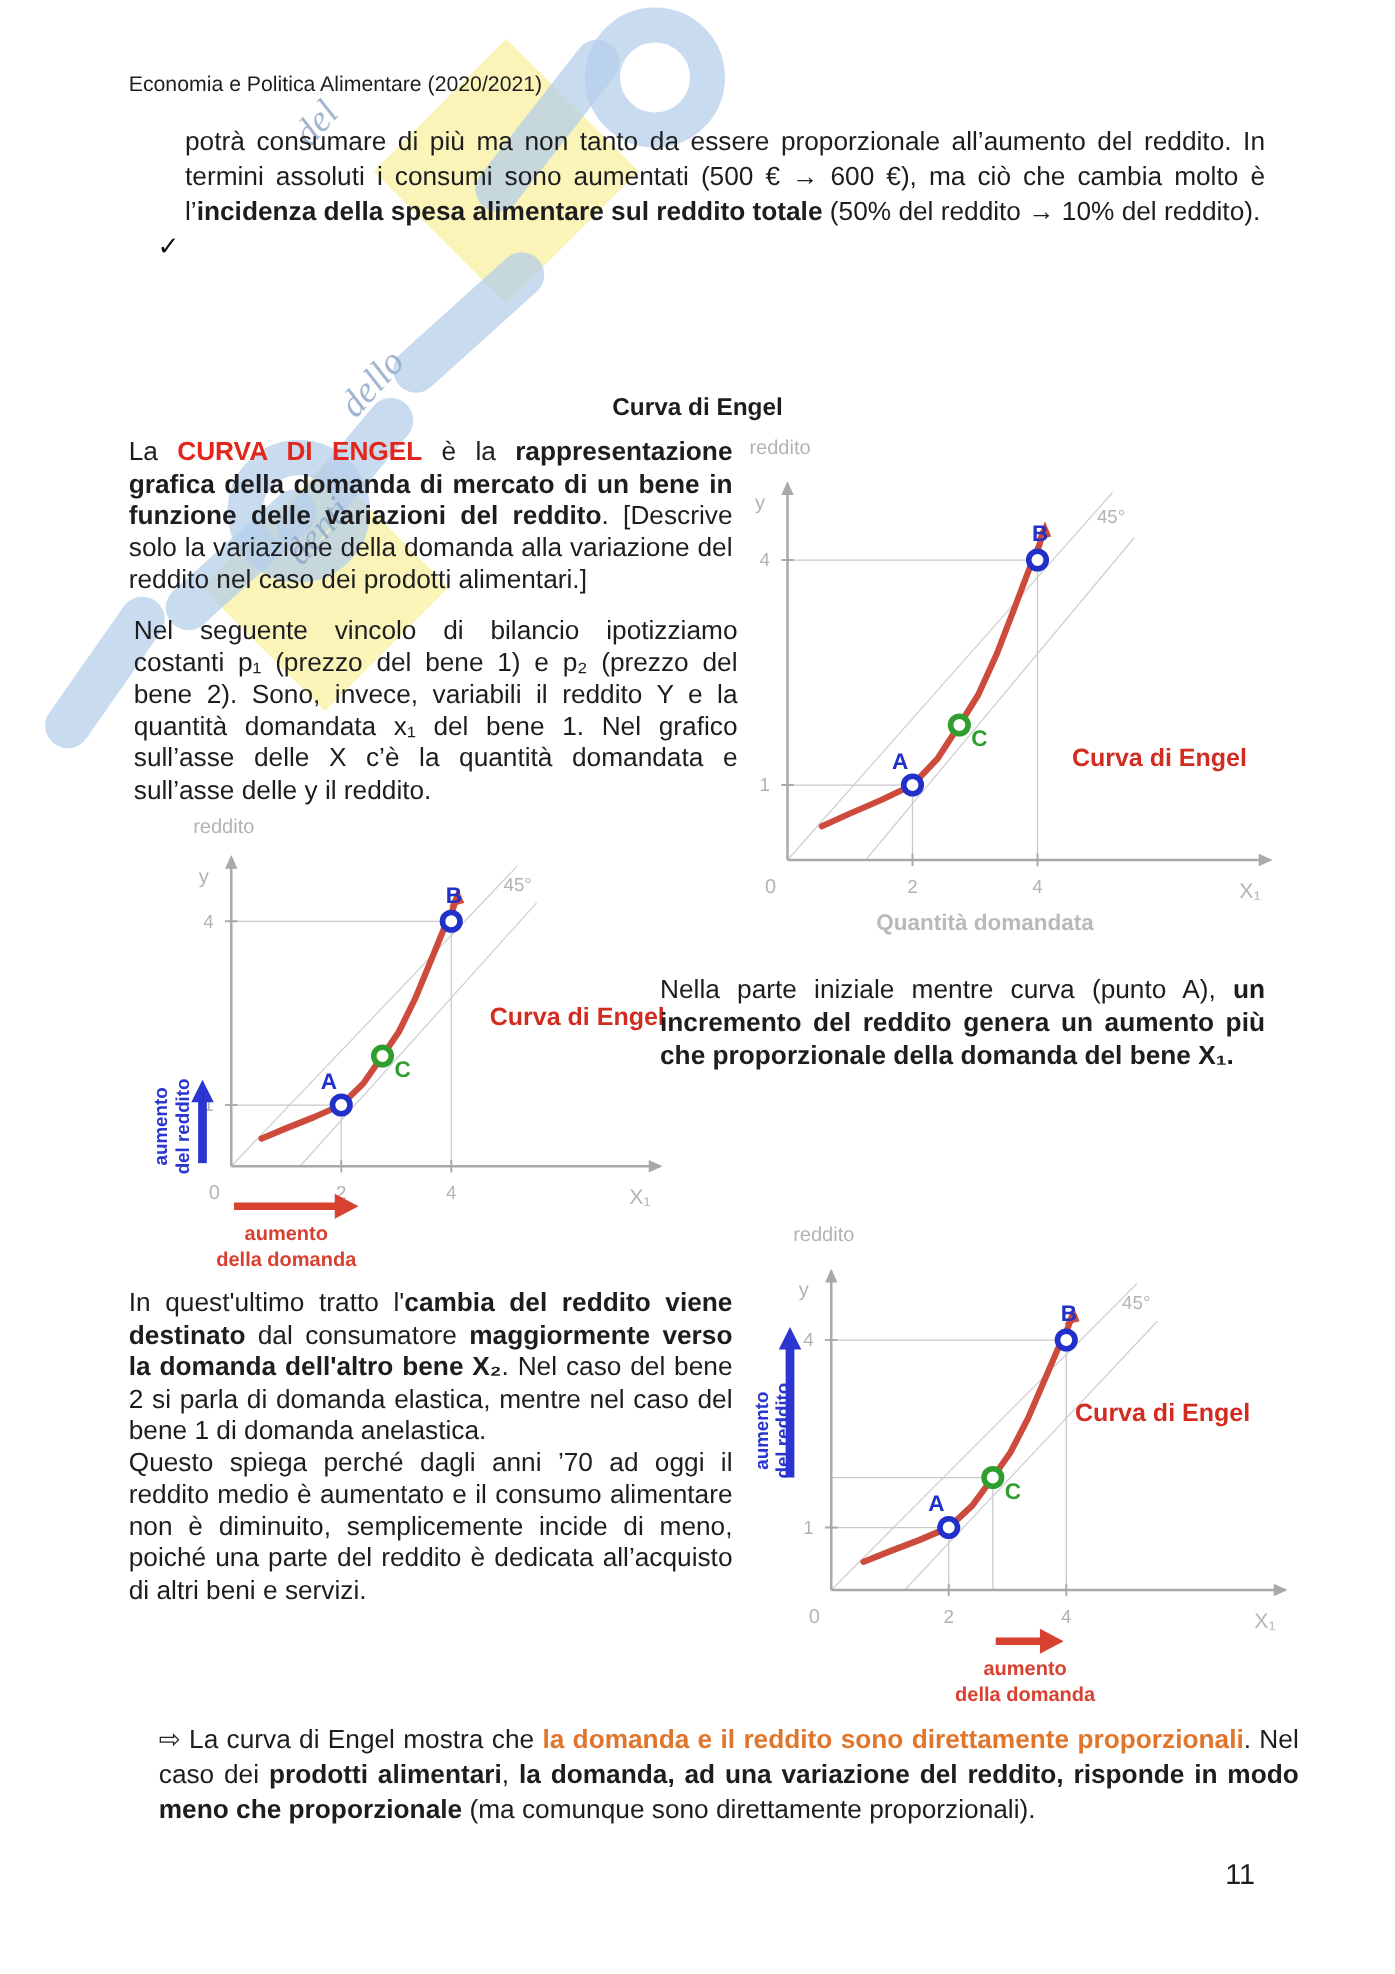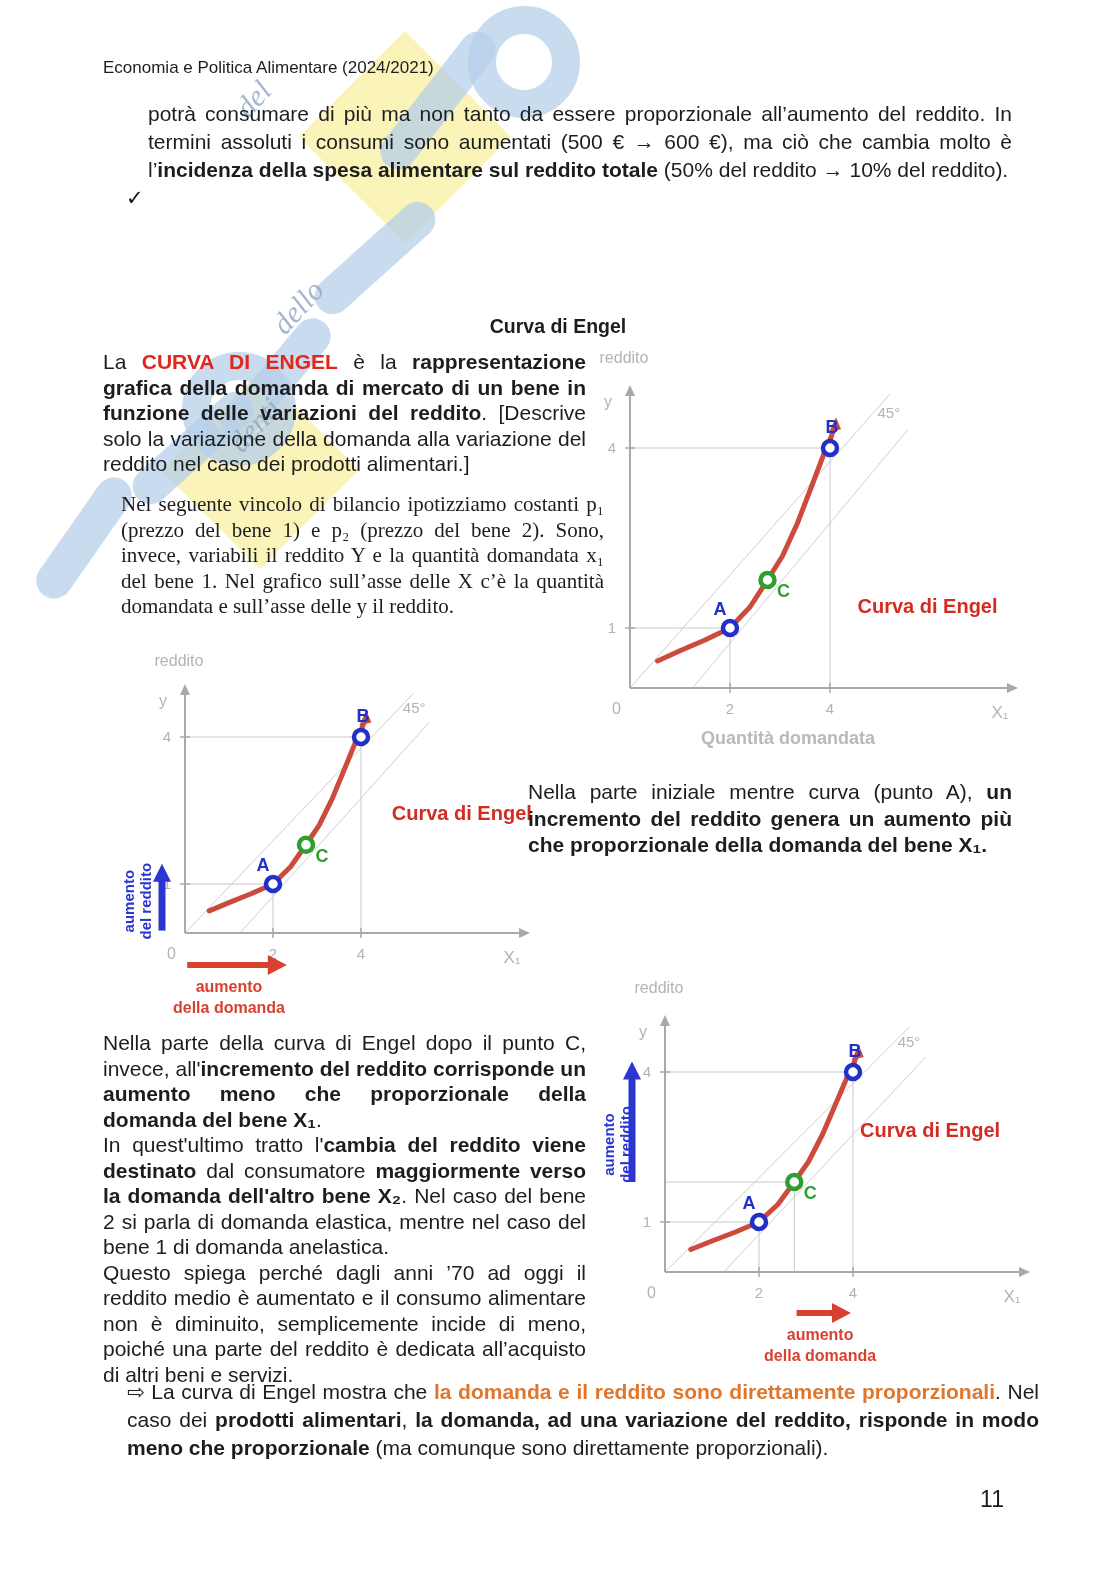--- a/index.html
+++ b/index.html
@@ -18,21 +18,21 @@
   .c-red{color:var(--accent-red);}
   .c-orange{color:var(--orange); font-weight:700;}
   .c-check{color:var(--salmon);}
   .header{left:103px; top:58px; font-size:17px;}
   .p1{left:148px; top:100px; width:864px;}
   .check{left:126px; top:184px; width:886px; padding-left:22px; box-sizing:border-box; font-weight:700;}
   .check .mark{position:absolute; left:0; top:0; color:#111; font-weight:700;}
   .note1{left:103px; top:246px; width:910px;}
   .heading{left:0; top:315px; width:100%; text-align:center; font-size:19.5px; font-weight:700;}
   .p2{left:103px; top:349px; width:483px;}
-  .p3{left:121px; top:492px; width:483px;font-family:Liberation Serif, serif;}
+  .p3{left:107px; top:492px; width:483px;}
   .p4{left:528px; top:779px; width:484px; line-height:26.5px;}
   .p5{left:103px; top:1030px; width:483px;}
   .p5 p{margin:0;}
   .p6{left:103px; top:1378px; width:912px;margin-left:24px;}
   .pagenum{right:112px; top:1486px; font-size:23px;}
   .chart{position:absolute; z-index:1;}
   .chart text{font-family:"Liberation Sans","DejaVu Sans",sans-serif;}
   .chart-1{left:588px; top:345px;}
   .chart-2{left:108px; top:648px;}
   .chart-3{left:600px; top:975px;}
@@ -70,21 +70,21 @@
     <div class="wm-bar wm-b3"></div>
     <div class="wm-bar wm-b4"></div>
     <div class="wm-bar wm-b5"></div>
     <div class="wm-ring wm-r1"></div>
     <div class="wm-ring wm-r2"></div>
     <div class="wm-script wm-s1">del</div>
     <div class="wm-script wm-s2">dello</div>
     <div class="wm-script wm-s3">denti</div>
   </div>
 
-  <div class="abs header">Economia e Politica Alimentare (2024/2021)</div>
+  <div class="abs header">Economia e Politica Alimentare (2020/2021)</div>
 
   <div class="abs para p1"><span>potrà consumare di più ma non tanto da essere proporzionale all’aumento del reddito. In termini assoluti i consumi sono aumentati (500 € →  600 €), ma ciò che cambia molto è l’</span><span class="b">incidenza della spesa alimentare sul reddito totale</span><span> (50% del reddito → 10% del reddito).</span></div>
 
   <div class="abs para check">
     <span class="mark">✓</span>
   </div>
 
 
   <div class="abs heading">Curva di Engel</div>
 
@@ -163,21 +163,20 @@
       <line x1="54" y1="282.55" x2="54" y2="229.75" stroke="#2b35cf" stroke-width="7"></line>
       <polygon points="45,233.75 63,233.75 54,215.75" fill="#2b35cf"></polygon>
       <text x="26" y="253.15" fill="#2b35cf" font-size="15" font-weight="bold" text-anchor="middle" transform="rotate(-90 26 253.15)"><tspan x="26" dy="0">aumento</tspan><tspan x="26" dy="17">del reddito</tspan></text>
       <line x1="79.2" y1="317" x2="163.8" y2="317" stroke="#d8402f" stroke-width="6"></line>
       <polygon points="159.8,307 159.8,327 178.8,317" fill="#d8402f"></polygon>
       <text x="121" y="344" fill="#d8402f" font-size="16" font-weight="bold" text-anchor="middle"><tspan x="121" dy="0">aumento</tspan><tspan x="121" dy="21">della domanda</tspan></text>
     </svg>
   <div class="abs para col p4"><span>Nella parte iniziale mentre curva (punto A), </span><span class="b">un incremento del reddito genera un aumento più che proporzionale della domanda del bene X₁</span><span class="b">.</span></div>
 
   <div class="abs para col p5">
-    <p><span>Nella parte della curva di Engel dopo il punto C, invece, all'</span><span class="b">incremento del reddito corrisponde un aumento meno che proporzionale della domanda del bene X₁</span><span>.</span></p>
     <p><span>In quest'ultimo tratto l'</span><span class="b">cambia del reddito viene destinato</span><span> dal consumatore </span><span class="b">maggiormente verso la domanda dell'altro bene X₂</span><span>. Nel caso del bene 2 si parla di domanda elastica, mentre nel caso del bene 1 di domanda anelastica.</span></p>
     <p><span>Questo spiega perché dagli anni ’70 ad oggi il reddito medio è aumentato e il consumo alimentare non è diminuito, semplicemente incide di meno, poiché una parte del reddito è dedicata all’acquisto di altri beni e servizi.</span></p>
   </div>
   <svg class="chart chart-3" viewBox="0 0 462 402" width="462" height="402">
       <line x1="65" y1="297" x2="309.4" y2="51.99999999999997" stroke="#cfcfcf" stroke-width="1"></line>
       <line x1="123.75" y1="297" x2="325.84999999999997" y2="82" stroke="#cfcfcf" stroke-width="1"></line>
       <text x="297.65" y="72" fill="#b3b3b3" font-size="15">45°</text>
       <line x1="65" y1="247" x2="159" y2="247" stroke="#c9c9c9" stroke-width="1"></line>
       <line x1="65" y1="207" x2="194.25" y2="207" stroke="#c9c9c9" stroke-width="1"></line>
       <line x1="65" y1="97" x2="253" y2="97" stroke="#c9c9c9" stroke-width="1"></line>

